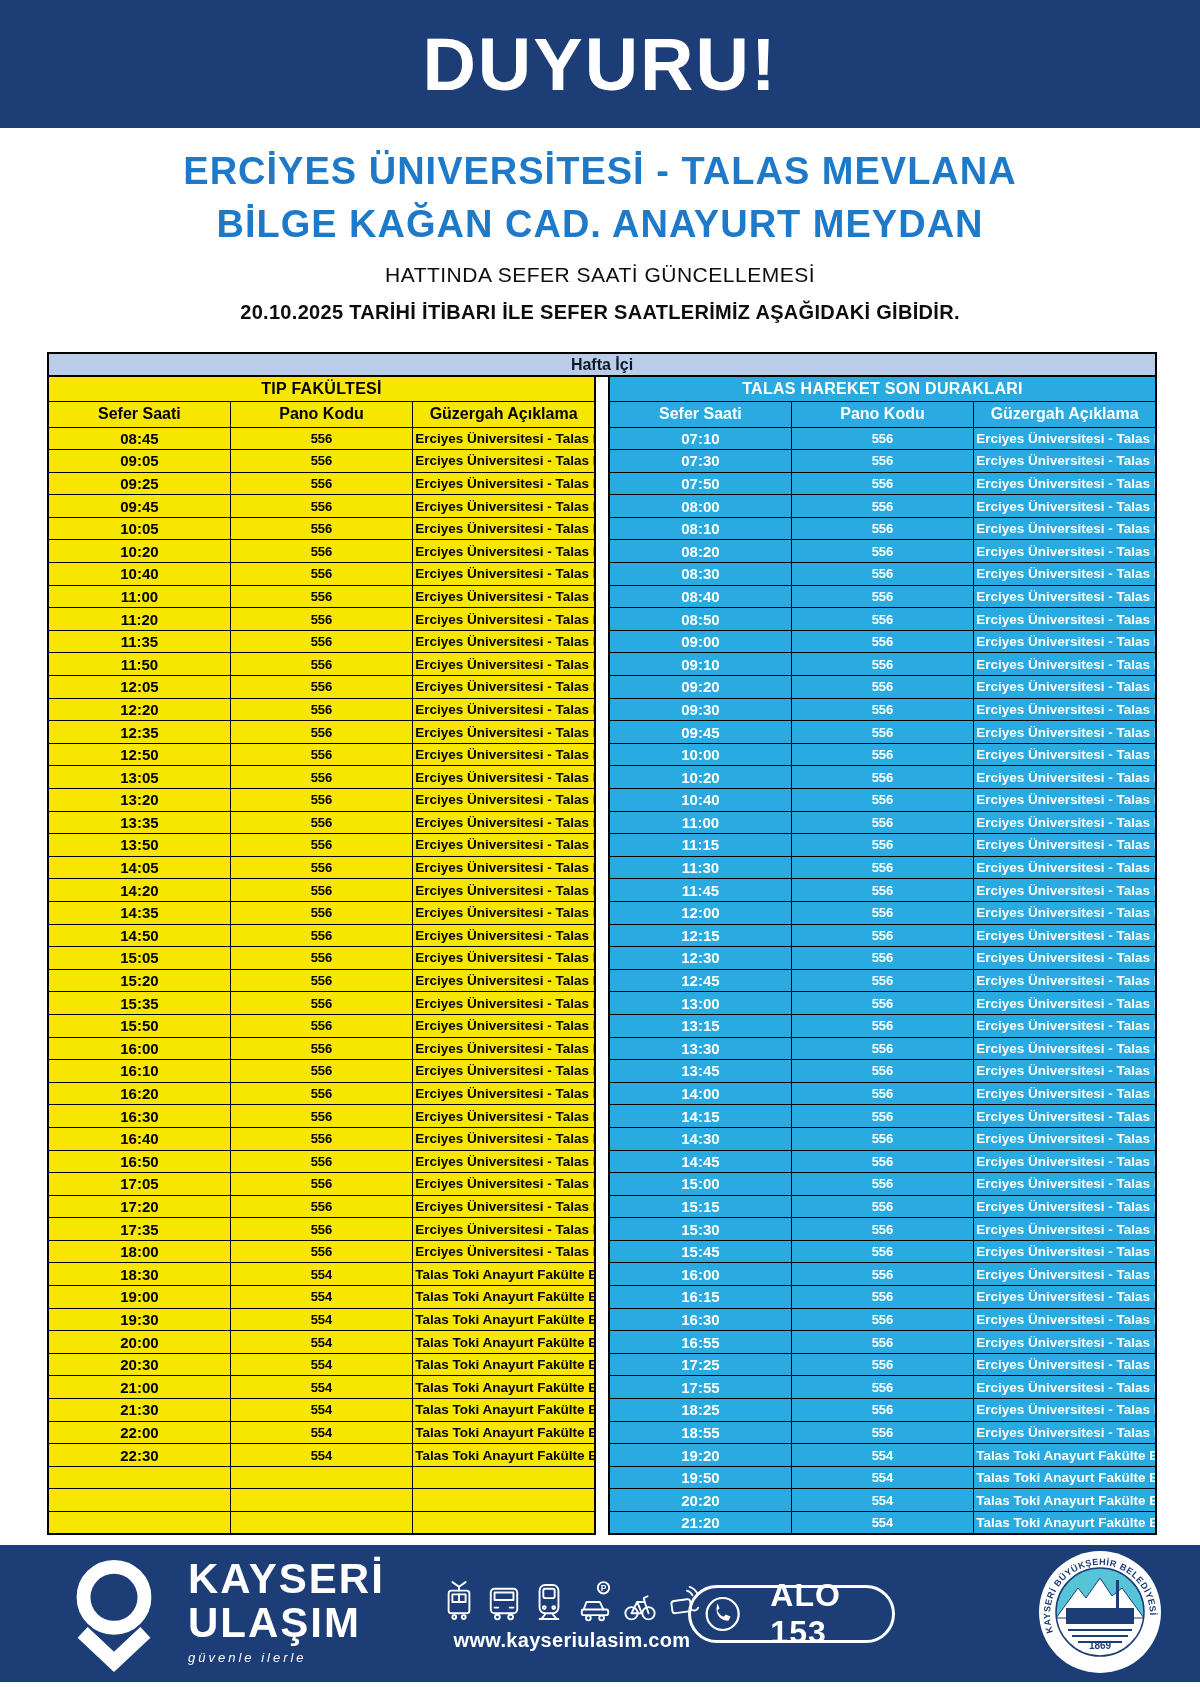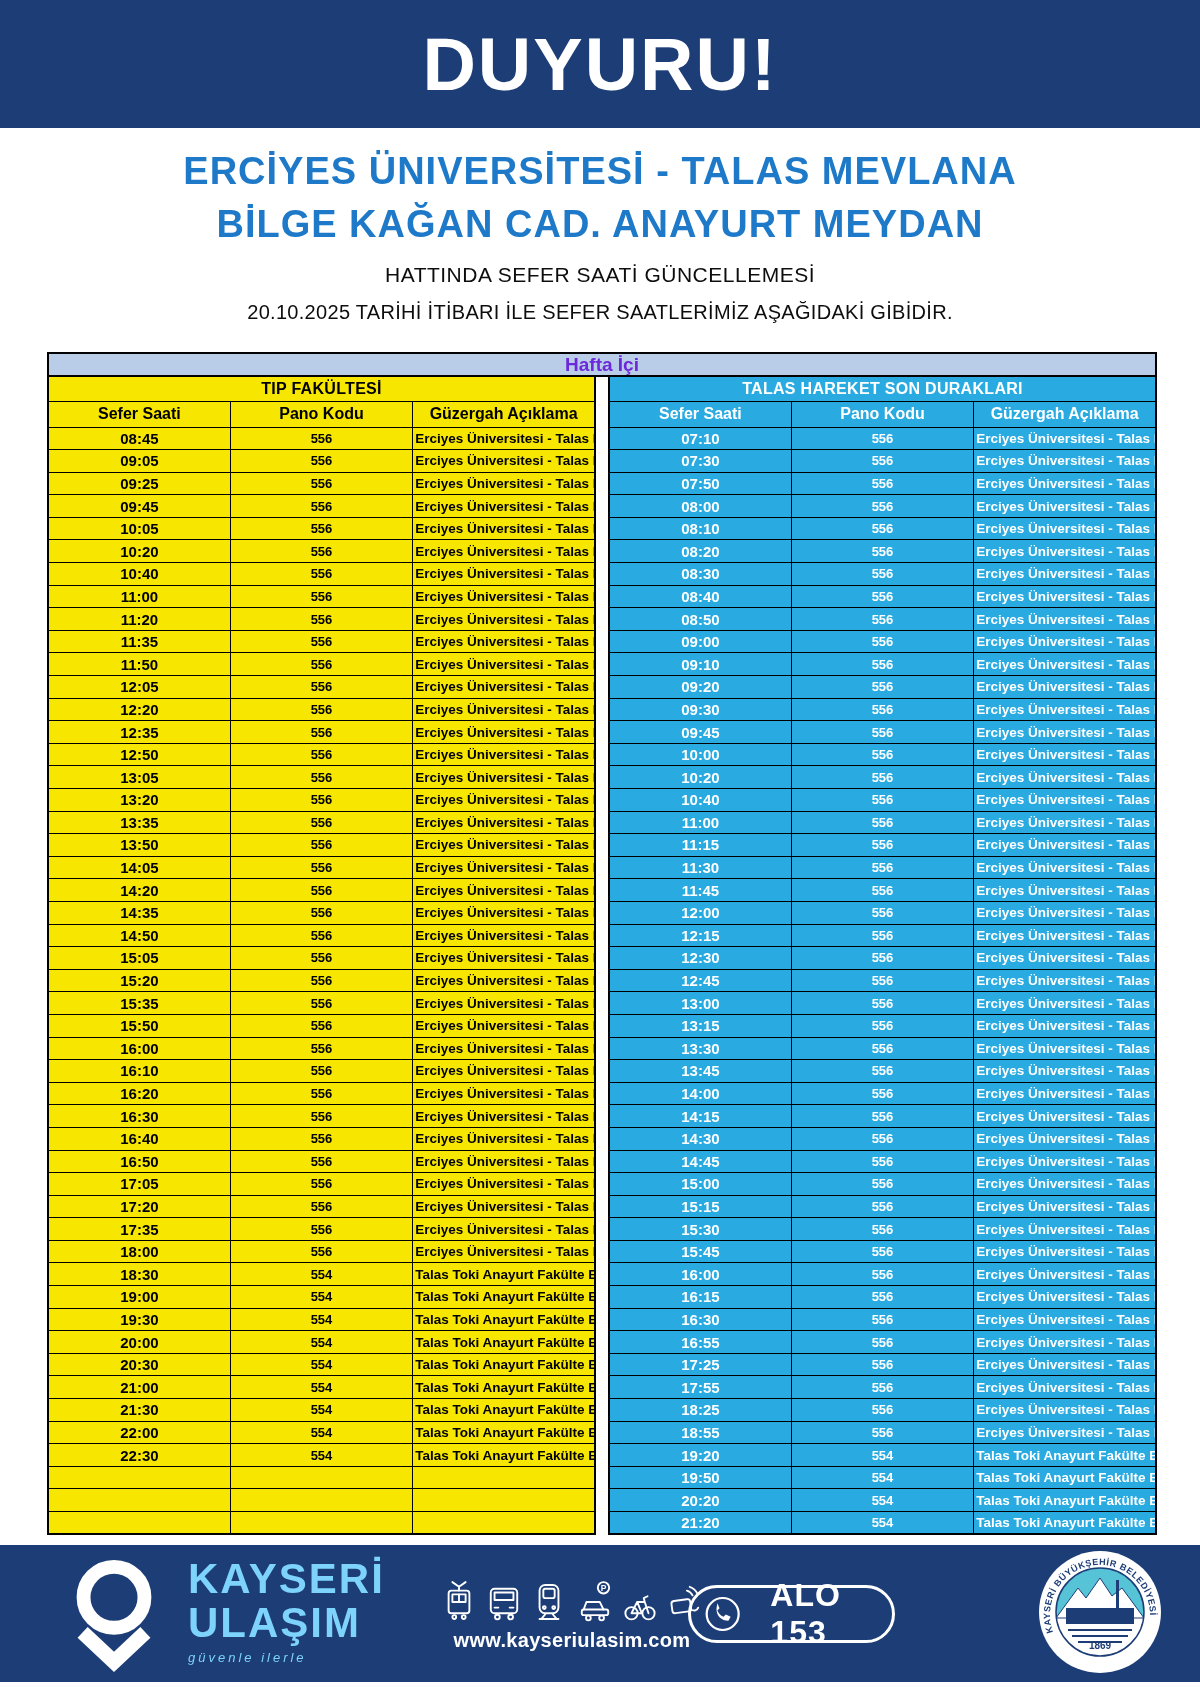--- a/index.html
+++ b/index.html
@@ -18,44 +18,44 @@
   
   .banner{position:absolute;top:0;left:0;width:1200px;height:128px;background:var(--navy);
     display:flex;align-items:center;justify-content:center}
   .banner-title{color:#fff;font-size:74px;font-weight:bold;letter-spacing:2px}
   
   .title-line{position:absolute;width:100%;text-align:center;color:var(--title-blue);
     font-size:38px;font-weight:bold;letter-spacing:1px}
   .title-line.l1{top:150px}
   .title-line.l2{top:203px}
   .subtitle{position:absolute;top:263px;width:100%;text-align:center;font-size:21px;font-weight:normal;color:#0d0d0d;letter-spacing:.5px}
-  .dateline{position:absolute;top:301px;width:100%;text-align:center;font-size:20px;font-weight:normal;color:#0d0d0d;letter-spacing:.3px}
+  .dateline{position:absolute;top:301px;width:100%;text-align:center;font-size:20px;font-weight:bold;color:#0d0d0d;letter-spacing:.3px}
   
   .table-wrap{position:absolute;top:352px;left:47px;width:1110px}
   .hafta{height:25px;background:var(--strip-blue);border:2px solid #000;
-    display:flex;align-items:center;justify-content:center;font-size:19px;font-weight:bold;color:#6d28d9}
+    display:flex;align-items:center;justify-content:center;font-size:16px;font-weight:bold;color:#0f172a}
   .halves{display:flex;gap:12px;margin-top:-2px}
   table.half{border-collapse:collapse;width:549px;table-layout:fixed;border:2px solid #000}
   .half th,.half td{border:1px solid #000;text-align:center;vertical-align:middle;font-weight:bold;
     padding:0 2px;overflow:hidden;white-space:nowrap}
   tr.title-row th{height:25px;font-size:16px;letter-spacing:.3px}
   tr.colhead th{height:26px;font-size:16px}
   .half td{height:22.6px}
   .half .c0{width:86px}
   .half .c1{width:91px}
   .half .c2{width:372px}
   td.c0{font-size:15px}
   td.c1{font-size:13px}
   td.c2{font-size:13.5px}
   .left th,.left td{background:var(--yellow);color:#000}
   .right th,.right td{background:var(--cyan);color:#fff}
   
   .footer{position:absolute;top:1545px;left:0;width:1200px;height:137px;background:var(--navy)}
   .pin{position:absolute;left:55px;top:8px;width:118px;height:120px}
-  .brand{position:absolute;left:188px;top:12px;width:235px;color:#7dd3fc}
+  .brand{position:absolute;left:188px;top:12px;width:235px;color:#ffffff}
   .brand-l1,.brand-l2{font-size:42px;font-weight:bold;letter-spacing:2px;line-height:44px}
   .brand-tag{font-size:13px;font-style:italic;letter-spacing:3px;margin-top:5px;padding-right:4px}
   .mid{position:absolute;left:442px;top:32px;width:260px;color:#fff;text-align:center}
   .icons-row{display:flex;justify-content:space-between;align-items:flex-end;height:46px}
   .icons-row svg{width:34px;height:44px}
   .website{font-size:20px;font-weight:bold;margin-top:6px;letter-spacing:.3px}
   .alo{position:absolute;left:688px;top:40px;width:207px;height:58px;border:3px solid #fff;border-radius:30px;
     display:flex;align-items:center;gap:29px;padding-left:13px;color:#fff}
   .alo-text{font-size:32px;font-weight:bold;letter-spacing:1px}
   .badge{position:absolute;left:1038px;top:5px;width:124px;height:124px}

